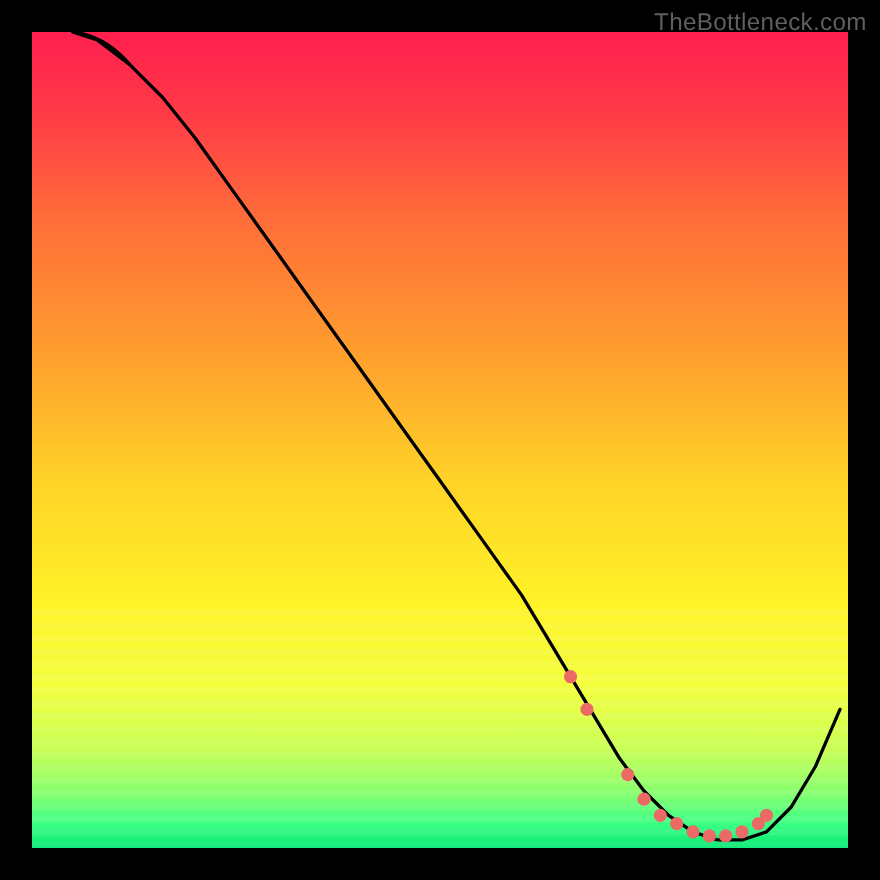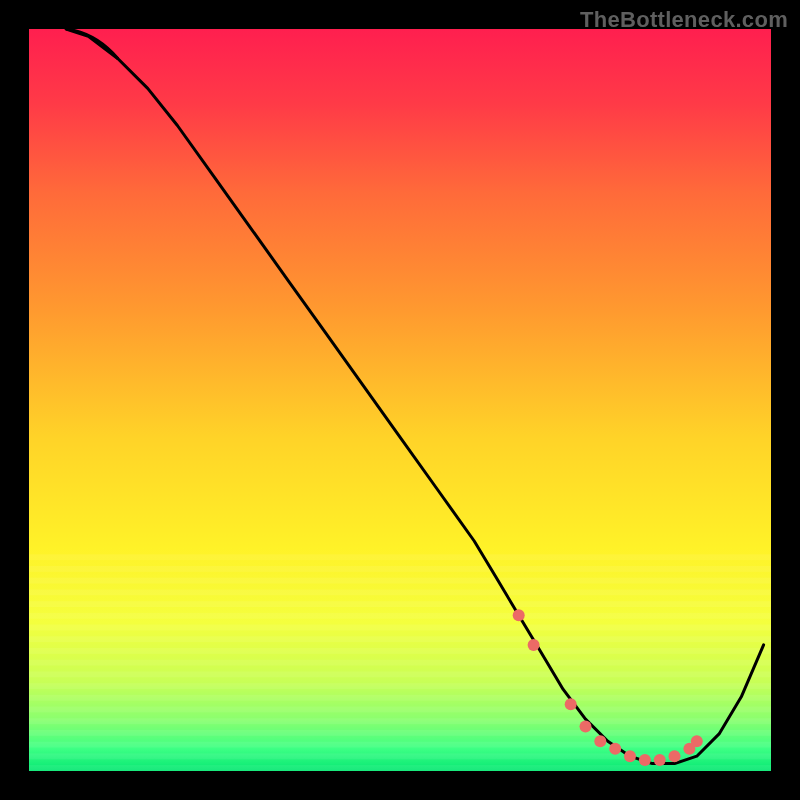--- a/index.html
+++ b/index.html
@@ -16,21 +16,21 @@
     width: 800px;
     height: 800px;
     background: #000;
   }
   .watermark {
     position: absolute;
     top: 7px;
     right: 12px;
     color: #5f5f5f;
     font-size: 22px;
-    font-weight: 700;
+    font-weight: 400;
     letter-spacing: 0.3px;
     user-select: none;
   }
   .plot {
     position: absolute;
     left: 29px;
     top: 29px;
     width: 742px;
     height: 742px;
   }

